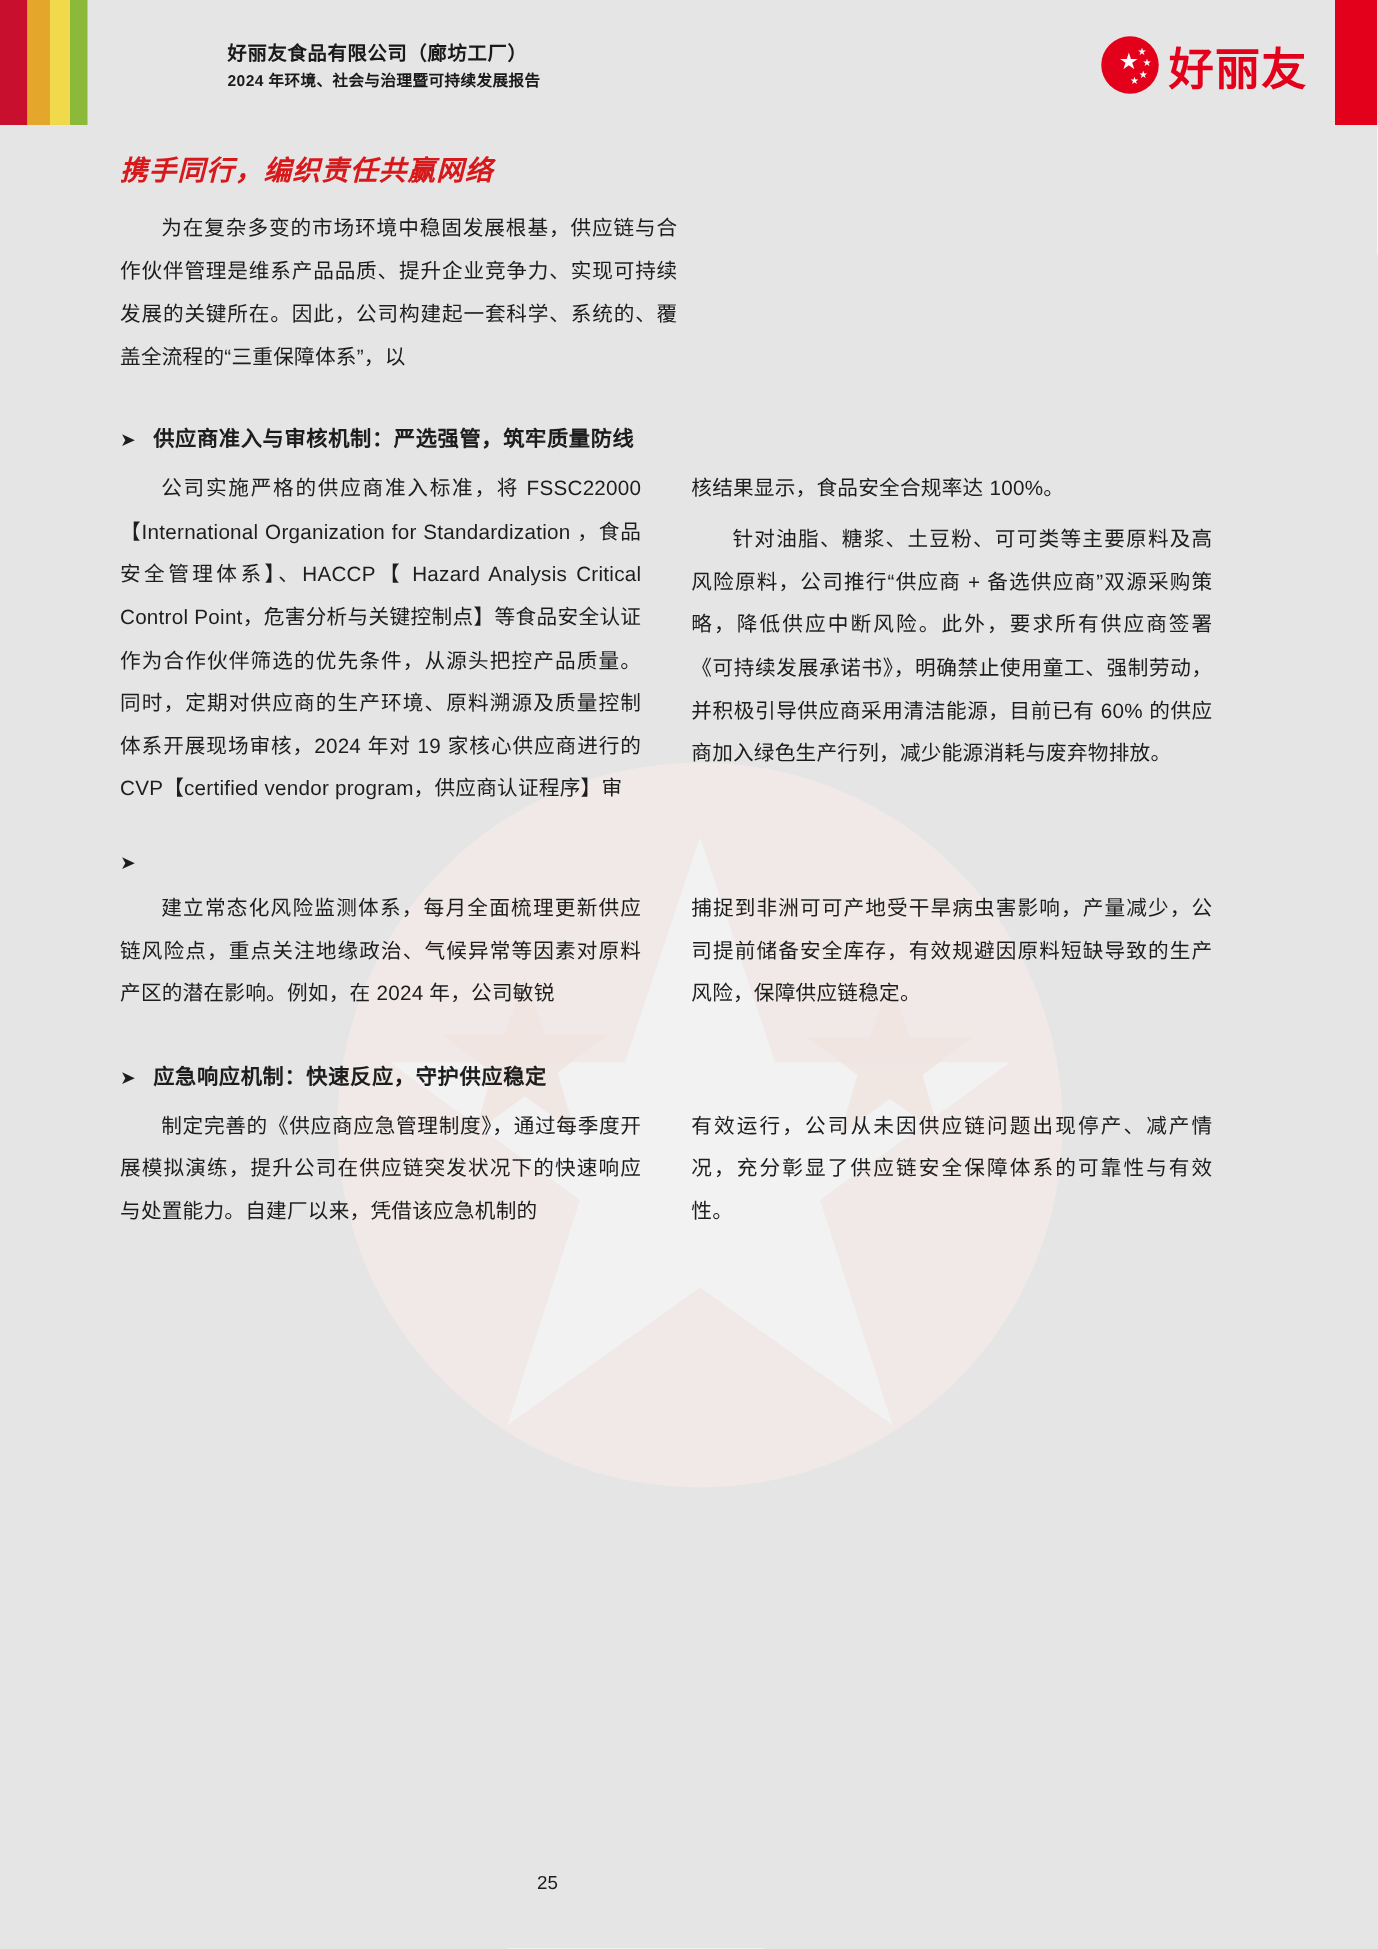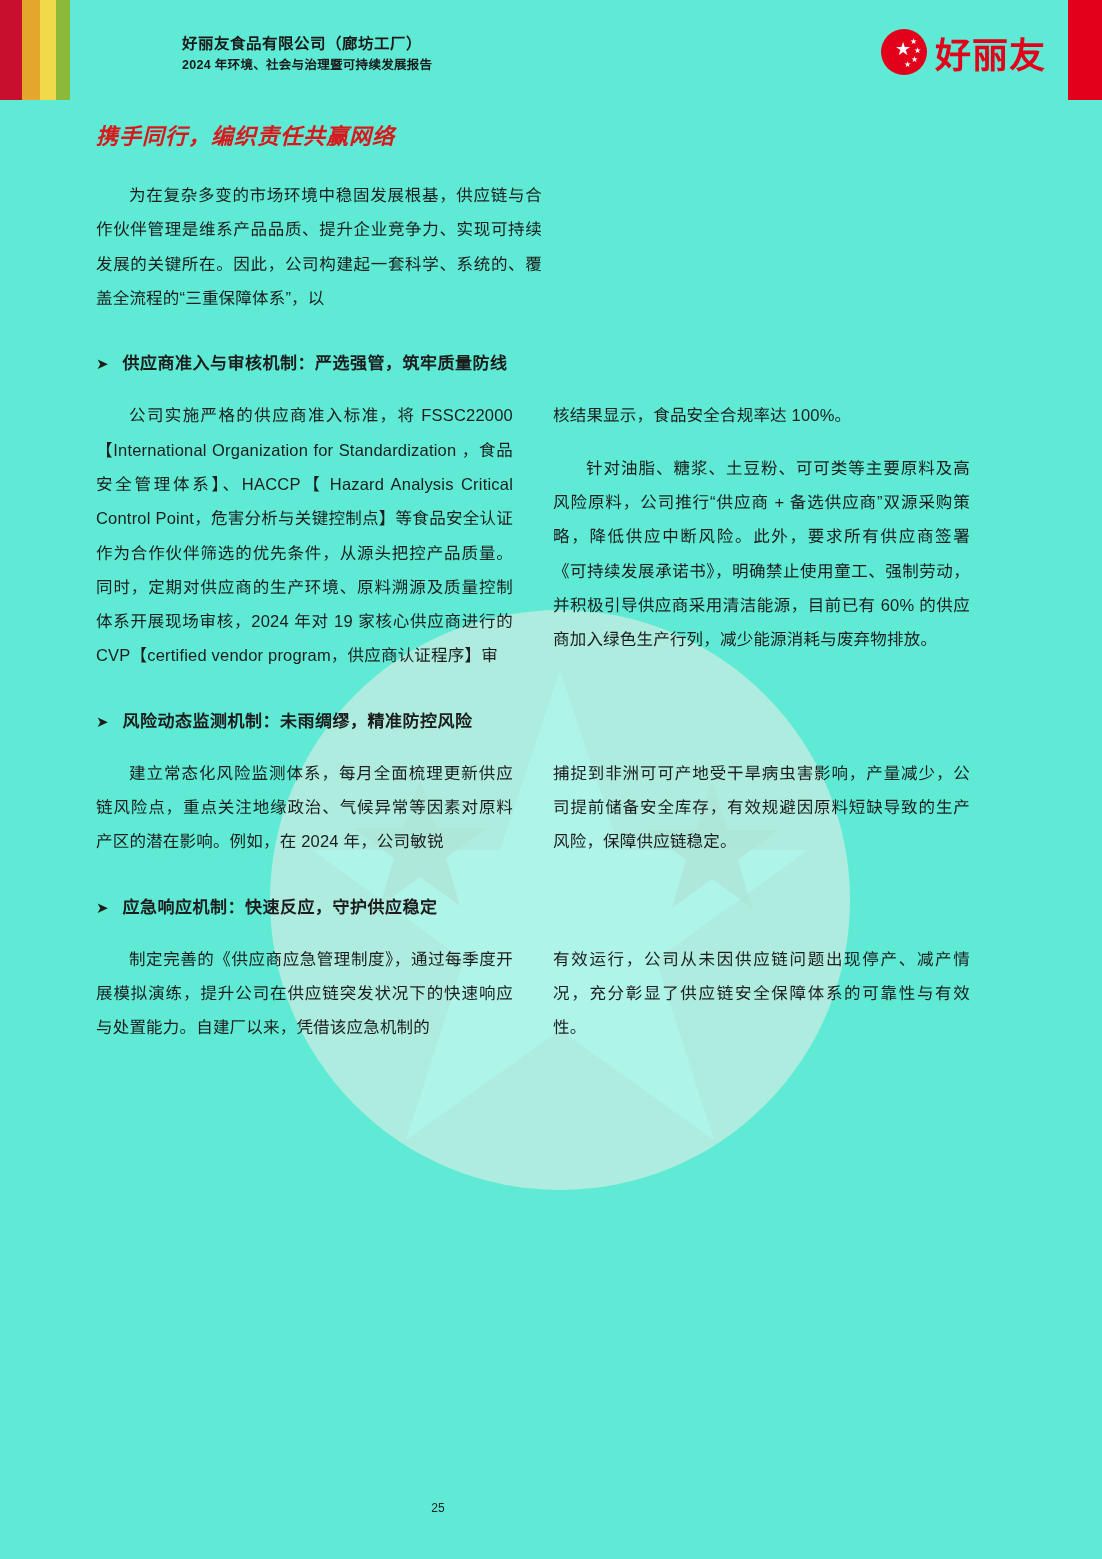--- a/index.html
+++ b/index.html
@@ -8,21 +8,21 @@
     padding: 0;
     background: #ffffff;
   }
   body {
     font-family: "Liberation Sans", "DejaVu Sans", sans-serif;
   }
   .page {
     position: relative;
     width: 1102px;
     height: 1559px;
-    background: #5eead4;
+    background: #e5e5e5;
     overflow: hidden;
   }
 
   
   .watermark {
     position: absolute;
     left: 260px;
     top: 600px;
     width: 600px;
     height: 600px;
@@ -129,21 +129,21 @@
   }
 
   .cols {
     display: flex;
     gap: 40px;
     padding: 0 78px 0 96px;
   }
   .col { width: 446px; }
 
   p.body {
-    margin: 18px 0 0 0;
+    margin: 6px 0 0 0;
     font-size: 16.5px;
     line-height: 2.08;
     color: #1d1d1d;
     text-align: justify;
     text-indent: 2em;
     letter-spacing: 0.2px;
   }
   p.body.noindent { text-indent: 0; }
 
   .bullet-head {
@@ -163,21 +163,21 @@
     color: #1d1d1d;
     letter-spacing: 0.5px;
   }
 
   .footer-page {
     position: absolute;
     bottom: 44px;
     left: 0;
     width: 876px;
     text-align: center;
-    font-size: 12px;
+    font-size: 15px;
     color: #1d1d1d;
     z-index: 2;
   }
 </style>
 </head>
 <body>
 
 <div class="page">
 
   <div class="watermark">
@@ -236,21 +236,20 @@
         <p class="body">公司实施严格的供应商准入标准，将 FSSC22000【International Organization for Standardization ，食品安全管理体系】、HACCP【 Hazard Analysis Critical Control Point，危害分析与关键控制点】等食品安全认证作为合作伙伴筛选的优先条件，从源头把控产品质量。同时，定期对供应商的生产环境、原料溯源及质量控制体系开展现场审核，2024 年对 19 家核心供应商进行的 CVP【certified vendor program，供应商认证程序】审</p>
       </div>
       <div class="col">
         <p class="body noindent">核结果显示，食品安全合规率达 100%。</p>
         <p class="body">针对油脂、糖浆、土豆粉、可可类等主要原料及高风险原料，公司推行“供应商 + 备选供应商”双源采购策略，降低供应中断风险。此外，要求所有供应商签署《可持续发展承诺书》，明确禁止使用童工、强制劳动，并积极引导供应商采用清洁能源，目前已有 60% 的供应商加入绿色生产行列，减少能源消耗与废弃物排放。</p>
       </div>
     </div>
 
     <div class="bullet-head">
       <span class="bullet-arrow">➤</span>
-      <span class="bullet-text">风险动态监测机制：未雨绸缪，精准防控风险</span>
     </div>
     <div class="cols">
       <div class="col">
         <p class="body">建立常态化风险监测体系，每月全面梳理更新供应链风险点，重点关注地缘政治、气候异常等因素对原料产区的潜在影响。例如，在 2024 年，公司敏锐</p>
       </div>
       <div class="col">
         <p class="body noindent">捕捉到非洲可可产地受干旱病虫害影响，产量减少，公司提前储备安全库存，有效规避因原料短缺导致的生产风险，保障供应链稳定。</p>
       </div>
     </div>
 

